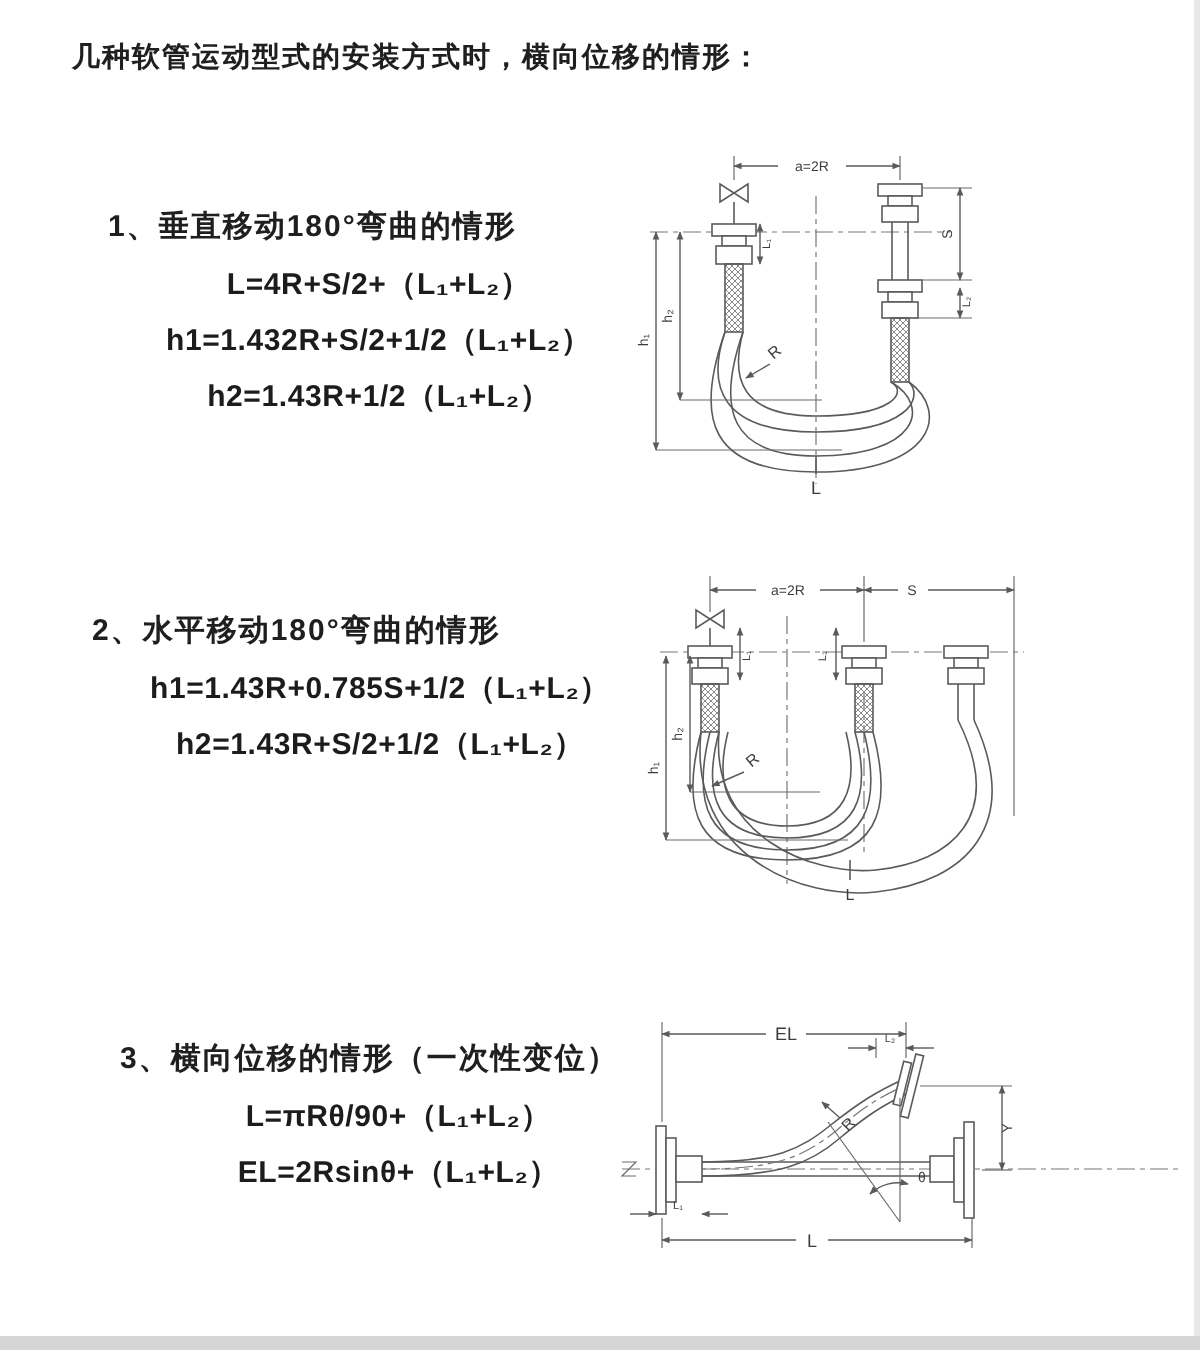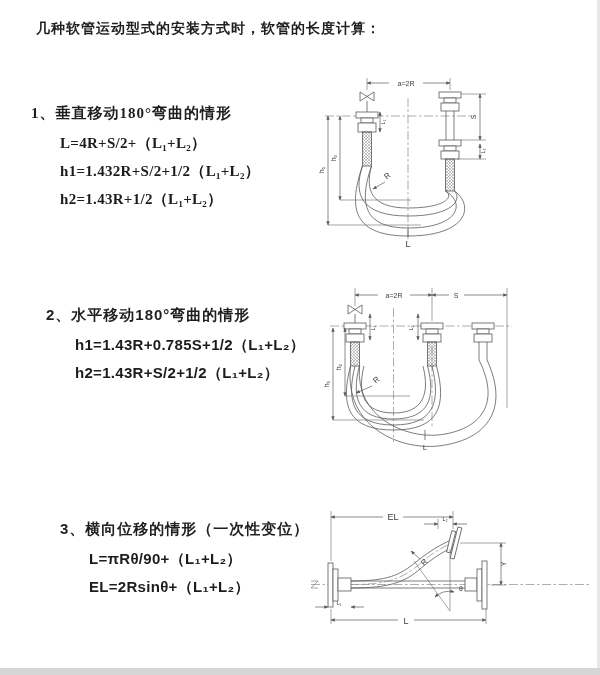--- a/index.html
+++ b/index.html
@@ -5,40 +5,40 @@
   html,body{margin:0;padding:0;background:#ffffff;}
   .page{position:relative;width:600px;height:675px;background:#ffffff;overflow:hidden;
         font-family:"Liberation Sans","DejaVu Sans",sans-serif;color:#2b2b2b;}
   .scan-edge-right{position:absolute;right:0;top:0;width:3px;height:675px;background:#e8e8e8;}
   .scan-edge-bottom{position:absolute;left:0;bottom:0;width:600px;height:7px;background:#d6d6d6;}
   .title{position:absolute;left:36px;top:20px;font-size:14px;font-weight:bold;
          letter-spacing:1px;white-space:nowrap;color:#1f1f1f;}
   .section{position:absolute;white-space:nowrap;}
   .sec-heading{font-size:15px;font-weight:bold;letter-spacing:1px;color:#1f1f1f;}
   .formulas{margin-top:6px;margin-left:29px;}
-  .formula{font-size:15px;font-weight:600;line-height:28px;color:#1c1c1c;letter-spacing:0.3px;}
+  .formula{font-size:15px;font-weight:600;line-height:28px;color:#1c1c1c;letter-spacing:0.3px;text-align:center;}
   .diag{position:absolute;}
   svg .ln{stroke:#5a5a5a;stroke-width:0.8;fill:none;}
   svg .thin{stroke:#6a6a6a;stroke-width:0.6;fill:none;}
   svg .cl{stroke:#777;stroke-width:0.6;fill:none;stroke-dasharray:9 2.5 2.5 2.5;}
   svg .fit{fill:#fefefe;stroke:#5a5a5a;stroke-width:0.8;}
   svg .dim{stroke:#5a5a5a;stroke-width:0.7;fill:none;}
   svg .lbl{fill:#3c3c3c;font-family:"Liberation Sans","DejaVu Sans",sans-serif;font-size:7px;}
   svg .lbs{font-size:5.5px;}
   svg .lbL{font-size:9px;}
   svg .lbR{font-size:8px;}
 </style>
 </head>
 <body>
 
 <div class="page">
 
-  <div class="title">几种软管运动型式的安装方式时，软管的长度计算：</div>
-
-  <div class="section" style="left:31px;top:104px;font-family:Liberation Serif, serif;">
+  <div class="title">几种软管运动型式的安装方式时，横向位移的情形：</div>
+
+  <div class="section" style="left:54px;top:104px;">
     <div class="sec-heading">1、垂直移动180°弯曲的情形</div>
     <div class="formulas">
       <div class="formula">L=4R+S/2+（L₁+L₂）</div>
       <div class="formula">h1=1.432R+S/2+1/2（L₁+L₂）</div>
       <div class="formula">h2=1.43R+1/2（L₁+L₂）</div>
     </div>
   </div>
 
   <svg class="diag" style="left:303px;top:70px;" width="295" height="185" viewBox="0 0 295 185">
     <defs>

